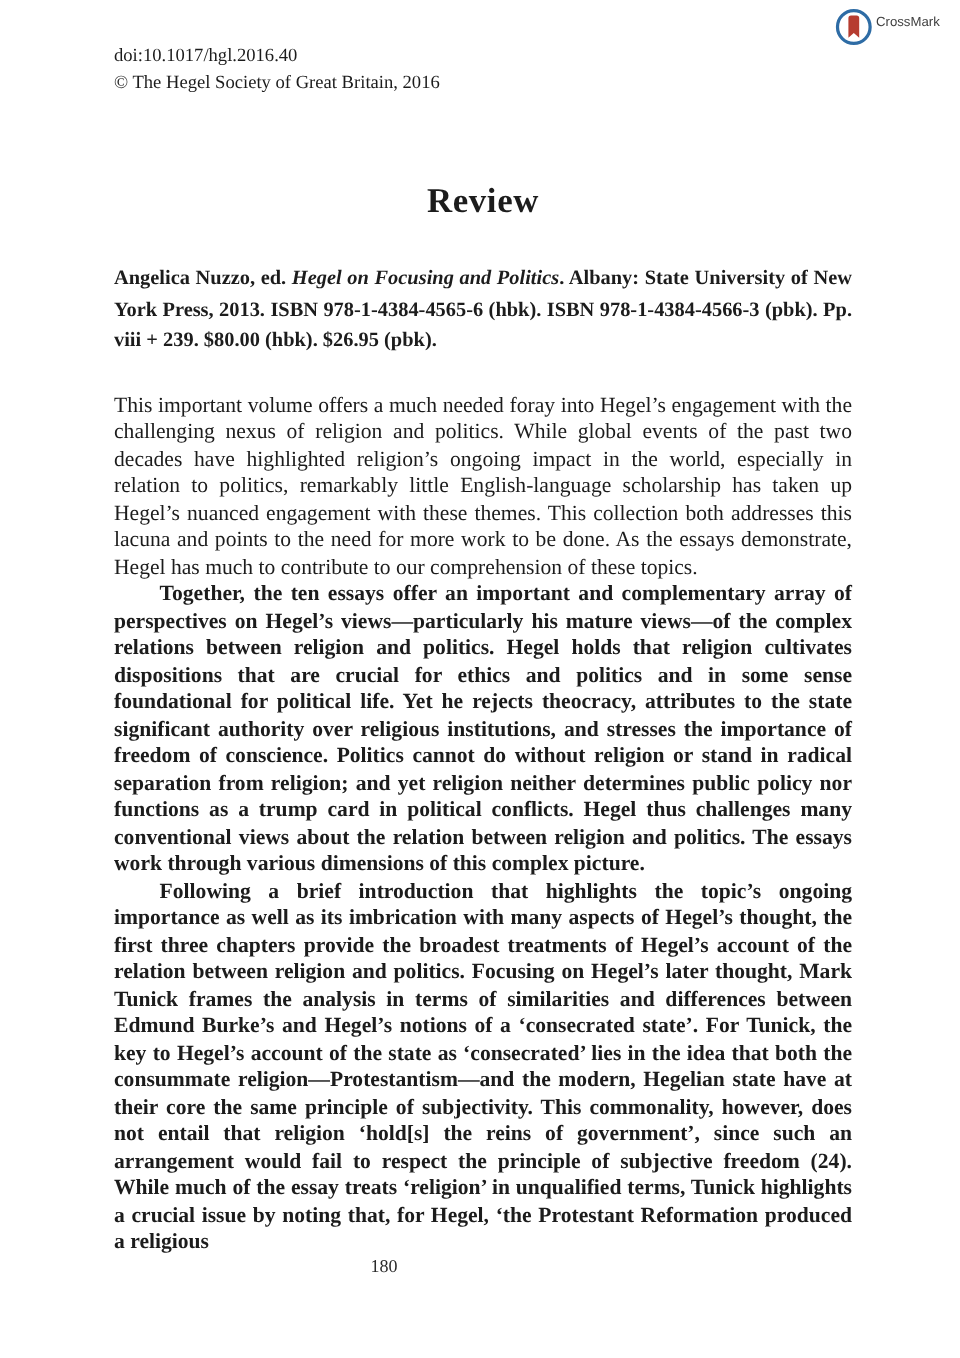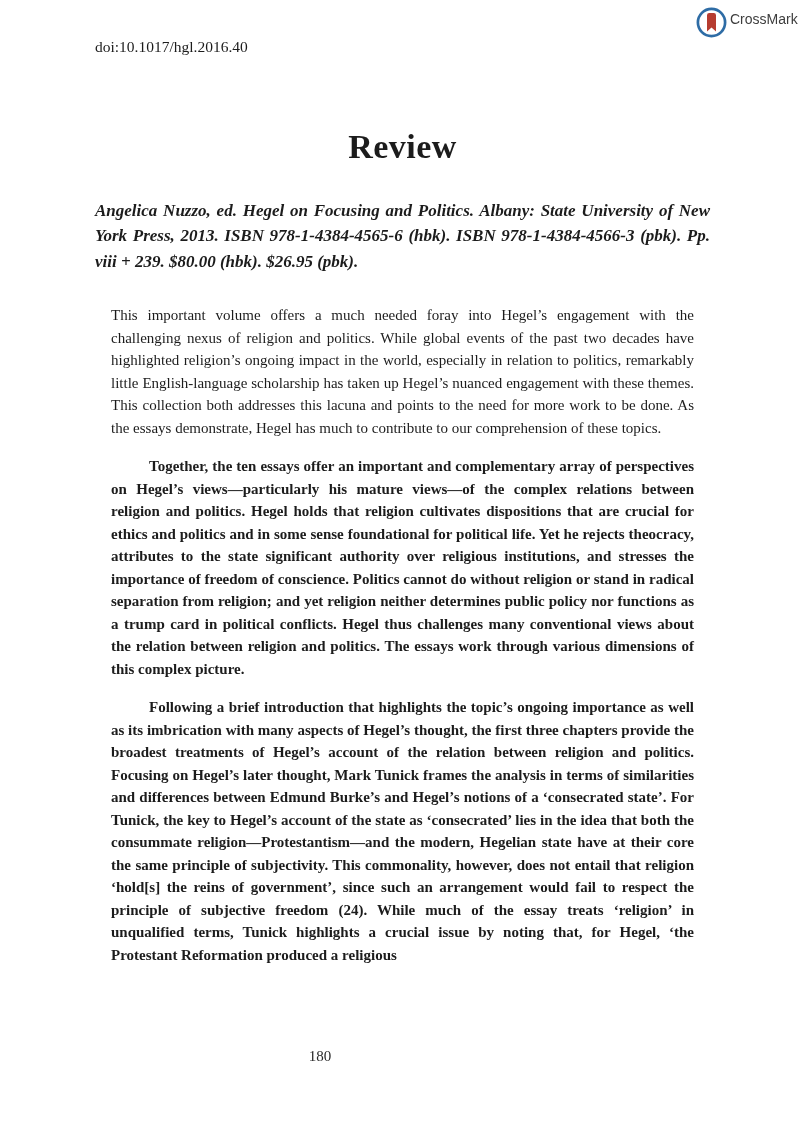--- a/index.html
+++ b/index.html
@@ -17,57 +17,57 @@
   .header-row {
     display: flex;
     justify-content: space-between;
     align-items: flex-start;
     font-size: 15.5px;
     line-height: 21.5px;
   }
   .header-left div { white-space: nowrap; }
   .header-right { text-align: right; white-space: nowrap; }
   .italic { font-style: italic; }
-  .bold { font-weight: bold; font-style: italic; }
+  .bold { font-weight: bold; }
   .bold.italic { font-weight: bold; font-style: italic; }
   .crossmark {
     position: absolute;
     top: 7px;
     left: 696px;
     display: flex;
     align-items: center;
     gap: 3px;
     cursor: pointer;
   }
   .cm-label {
     font-family: "Liberation Sans", sans-serif;
-    font-size: 14px;
+    font-size: 11px;
     color: #3d3d3d;
     position: relative;
     top: -6px;
   }
   h1.page-title {
     margin: 73px 0 0 0;
     text-align: center;
-    font-size: 34px;
+    font-size: 29px;
     font-weight: bold;
     letter-spacing: 0.5px;
     line-height: 32px;
   }
   p.citation {
     margin: 35px 0 0 0;
     font-size: 17px;
     line-height: 25.5px;
     text-align: justify;
     font-weight: bold;
   }
   .body-text { margin-top: 30px; }
   .body-text p {
-    margin: 16px;
-    font-size: 15px;
+    margin: 0;
+    font-size: 18px;
     line-height: 22.5px;
     text-align: justify;
   }
   .body-text p.indent { text-indent: 38px; font-weight: bold; }
   .page-number {
     position: absolute;
     top: 1048px;
     left: 0;
     width: 640px;
     text-align: center;
@@ -76,20 +76,21 @@
   }
 </style>
 </head>
 <body>
 
 <div class="page">
 
   <div class="header-row">
     <div class="header-left">
       <div>doi:10.1017/hgl.2016.40</div>
+      <div>© The Hegel Society of Great Britain, 2016</div>
     </div>
   </div>
 
   <div class="crossmark">
     <span>
       <svg width="31" height="31" viewBox="0 0 31 31" aria-hidden="true">
         <circle cx="15.5" cy="15.5" r="13.6" fill="#ffffff" stroke="#2e6ca5" stroke-width="2.7"></circle>
         <path d="M11 8.2 q0 -2.2 2.2 -2.2 h4.6 q2.2 0 2.2 2.2 v16.3 l-4.5 -3.9 l-4.5 3.9 z" fill="#b63c30"></path>
       </svg>
     </span>

